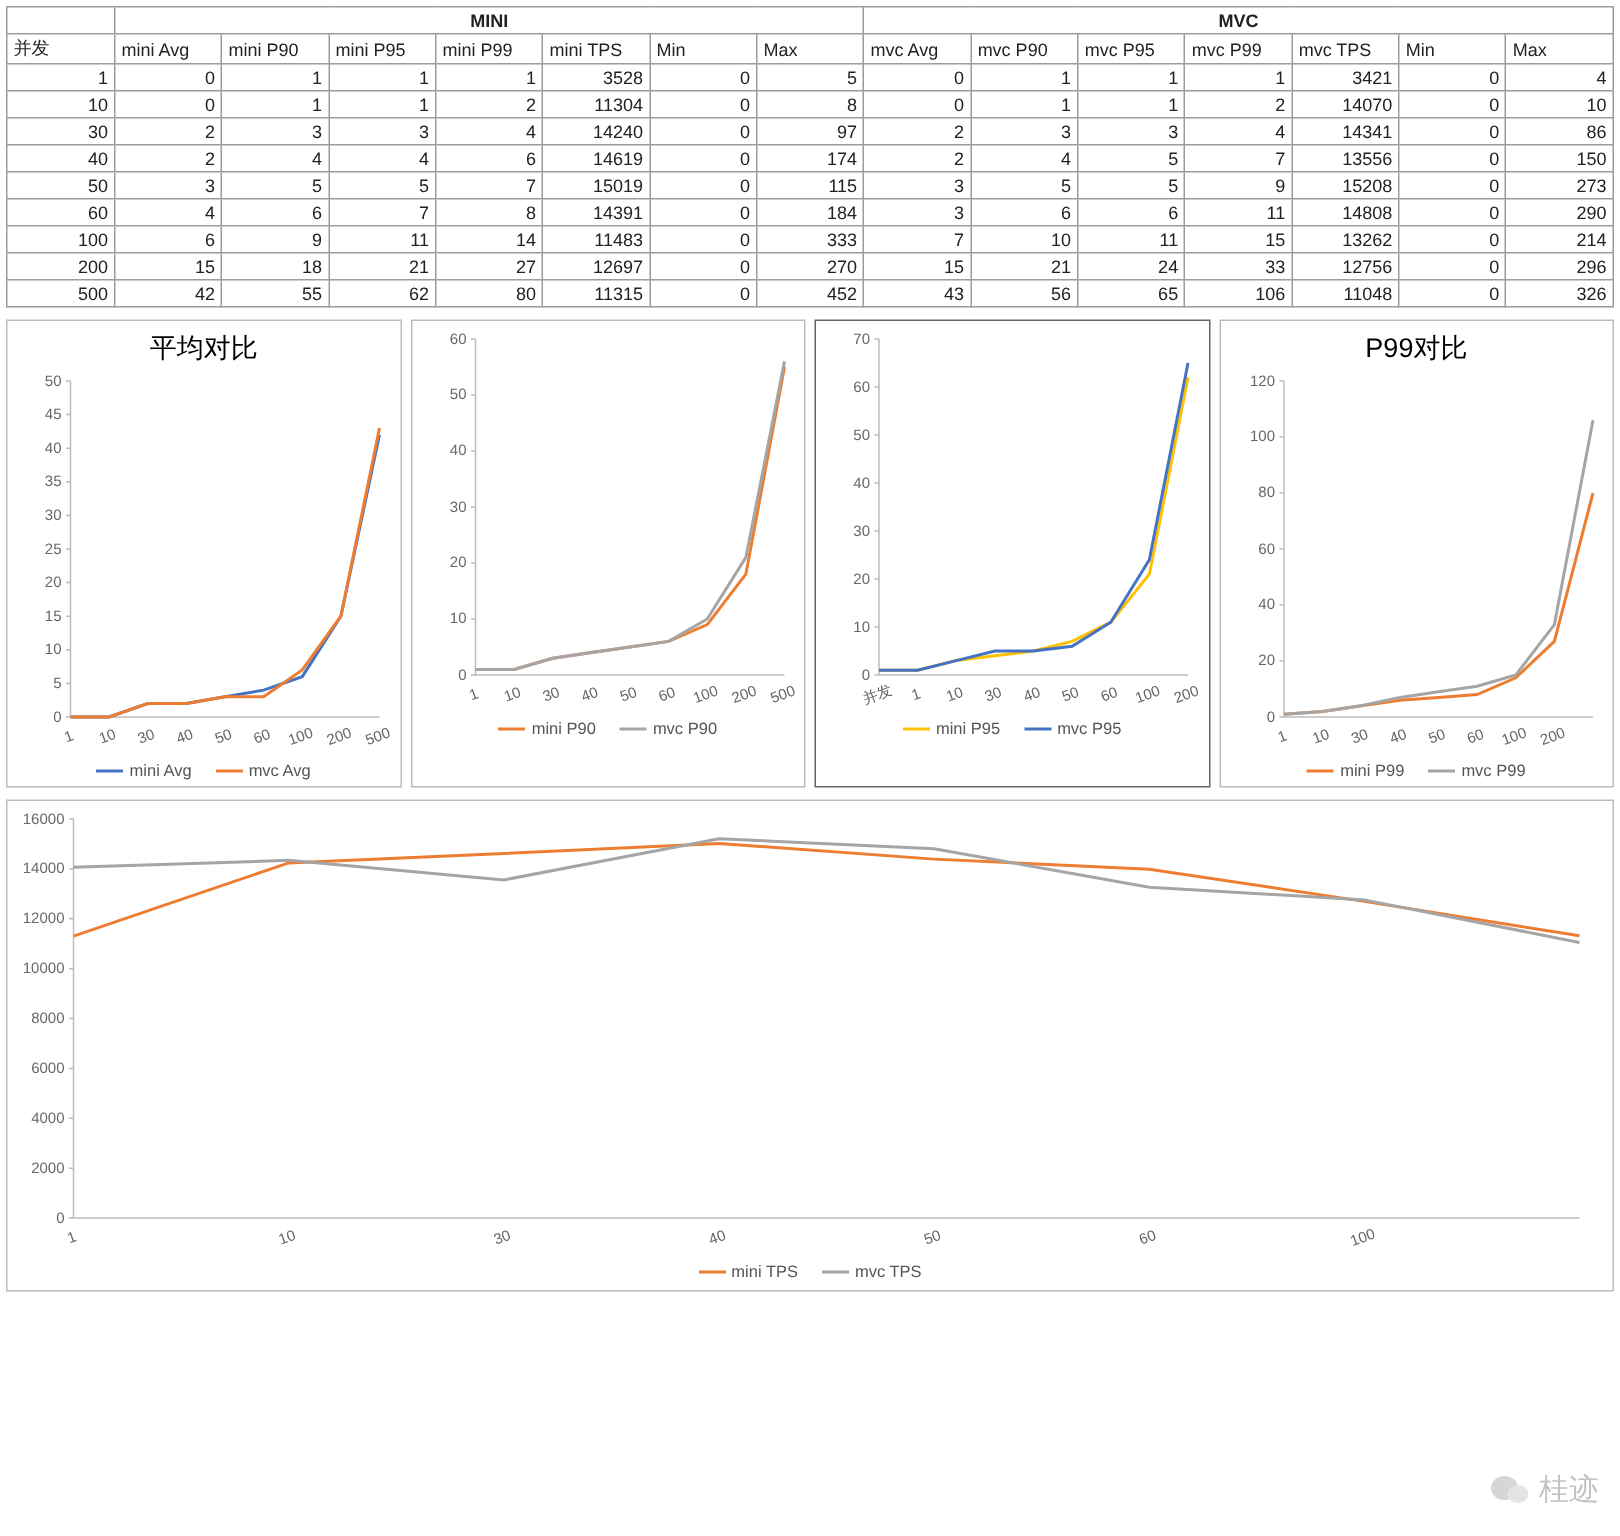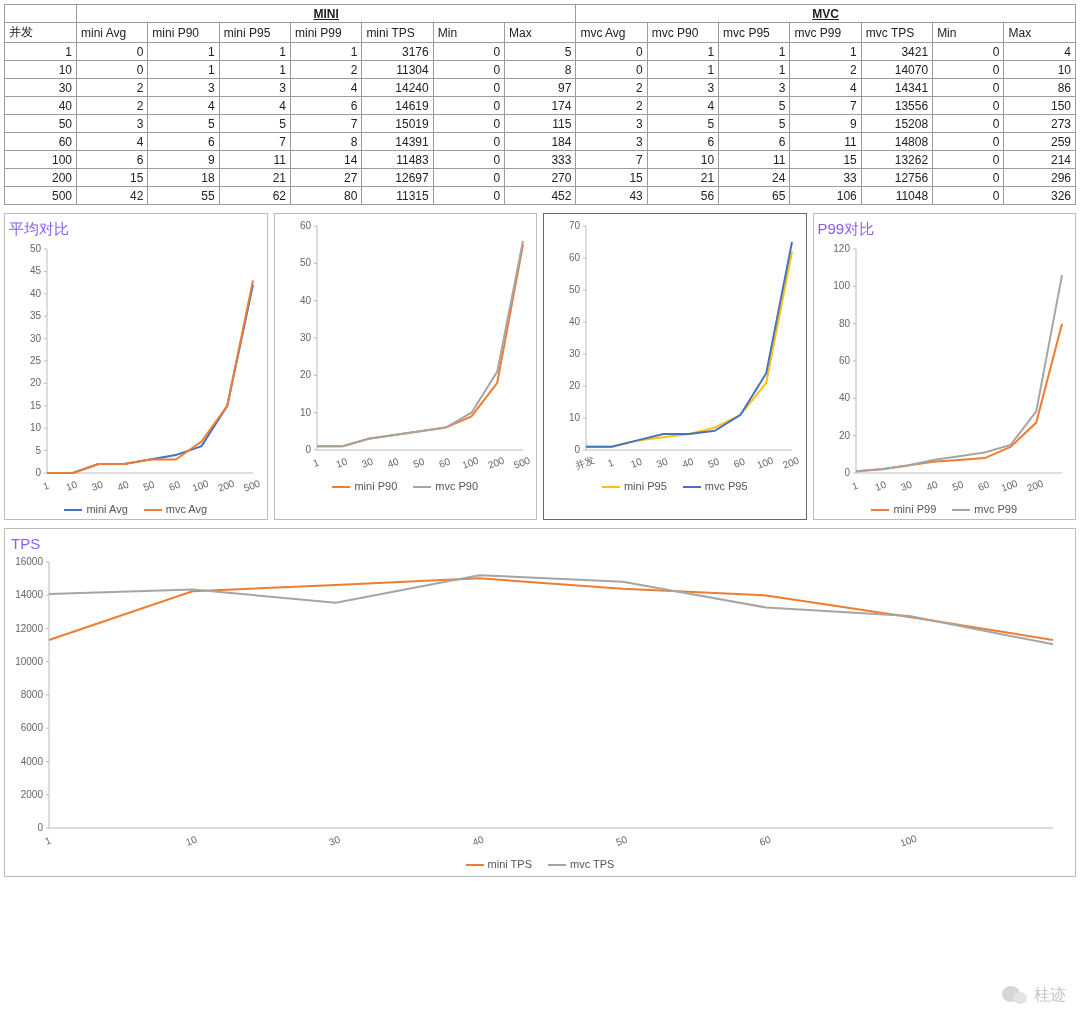--- a/index.html
+++ b/index.html
@@ -20,56 +20,57 @@
   th, td {
     border: 1px solid #9c9c9c;
     padding: 1px 4px;
     height: 18px;
     overflow: hidden;
     white-space: nowrap;
   }
   thead th { font-weight: normal; text-align: center; background:#fff;}
   .lbl { text-align: left; }
   .num { text-align: right; }
-  .group-head { font-weight: bold; text-decoration: underline; }
+  .group-head { font-weight: bold; }
   .first-col { width: 72px; }
 
   .charts-row {
     display: flex;
     gap: 6px;
     margin-top: 8px;
   }
   .chart-box {
     flex: 1;
     border: 1px solid #bbb;
     padding: 6px 4px 4px 4px;
     position: relative;
   }
   .chart-box.sel { border: 1px solid #666; }
   .chart-title {
-    font-size: 15px;
-    color: #8b5cf6;
+    text-align: center;
+    font-size: 18px;
+    color: #000000;
     margin-bottom: 4px;
   }
   .big-chart {
     border: 1px solid #bbb;
     margin-top: 8px;
     padding: 6px;
   }
   svg { display: block; }
   .axis { stroke: #bbb; stroke-width:1; }
   .tick-lbl { font-size: 10px; fill:#666; }
   .series { fill:none; stroke-width:2; }
   .legend { display:flex; justify-content:center; gap:16px; font-size:11px; color:#555; margin-top:2px;}
   .legend .sw { display:inline-block; width:18px; height:0; border-top:2px solid; vertical-align:middle; margin-right:4px;}
   .watermark {
     position: fixed;
     right: 14px;
     bottom: 18px;
-    font-size: 16px;
+    font-size: 20px;
     color: rgba(120,120,120,0.45);
     display:flex;
     align-items:center;
     gap:6px;
   }
   .watermark .wm-icon { opacity:0.4; }
 </style>
 </head>
 <body>
 
@@ -115,21 +116,21 @@
         <th class="lbl">Max</th>
       </tr>
   </thead>
   <tbody id="tbody">
       <tr>
         <td class="num">1</td>
         <td class="num">0</td>
         <td class="num">1</td>
         <td class="num">1</td>
         <td class="num">1</td>
-        <td class="num">3176</td>
+        <td class="num">3528</td>
         <td class="num">0</td>
         <td class="num">5</td>
         <td class="num">0</td>
         <td class="num">1</td>
         <td class="num">1</td>
         <td class="num">1</td>
         <td class="num">3421</td>
         <td class="num">0</td>
         <td class="num">4</td>
       </tr>
@@ -209,21 +210,21 @@
         <td class="num">8</td>
         <td class="num">14391</td>
         <td class="num">0</td>
         <td class="num">184</td>
         <td class="num">3</td>
         <td class="num">6</td>
         <td class="num">6</td>
         <td class="num">11</td>
         <td class="num">14808</td>
         <td class="num">0</td>
-        <td class="num">259</td>
+        <td class="num">290</td>
       </tr>
       <tr>
         <td class="num">100</td>
         <td class="num">6</td>
         <td class="num">9</td>
         <td class="num">11</td>
         <td class="num">14</td>
         <td class="num">11483</td>
         <td class="num">0</td>
         <td class="num">333</td>
@@ -421,21 +422,20 @@
         <path class="series" stroke="#A5A5A5" d="M38 228.13333333333333 L63.75 226.26666666666668 L89.5 222.53333333333333 L115.25 216.93333333333334 L141 213.2 L166.75 209.46666666666667 L192.5 202 L218.25 168.39999999999998 L244 32.133333333333326 "></path>
       </svg>
     <div class="legend" id="lg3">
         <span><span class="sw" style="border-color:#ED7D31"></span>mini P99</span>
         <span><span class="sw" style="border-color:#A5A5A5"></span>mvc P99</span>
       </div>
   </div>
 </div>
 
 <div class="big-chart">
-  <div class="chart-title">TPS</div>
   <svg id="c4" width="1050" height="300">
       <line class="axis" x1="38" y1="272" x2="35" y2="272"></line>
       <text class="tick-lbl" x="32" y="275" text-anchor="end">0</text>
       <line class="axis" x1="38" y1="238.75" x2="35" y2="238.75"></line>
       <text class="tick-lbl" x="32" y="241.75" text-anchor="end">2000</text>
       <line class="axis" x1="38" y1="205.5" x2="35" y2="205.5"></line>
       <text class="tick-lbl" x="32" y="208.5" text-anchor="end">4000</text>
       <line class="axis" x1="38" y1="172.25" x2="35" y2="172.25"></line>
       <text class="tick-lbl" x="32" y="175.25" text-anchor="end">6000</text>
       <line class="axis" x1="38" y1="139" x2="35" y2="139"></line>

